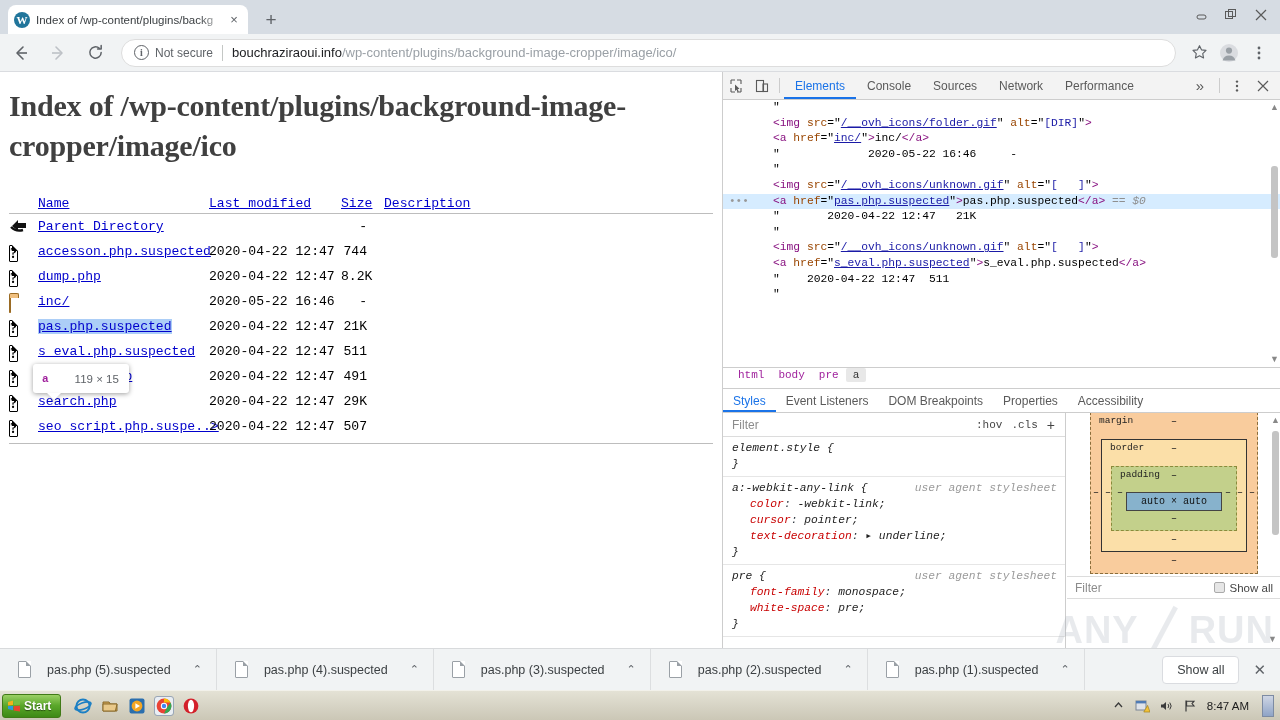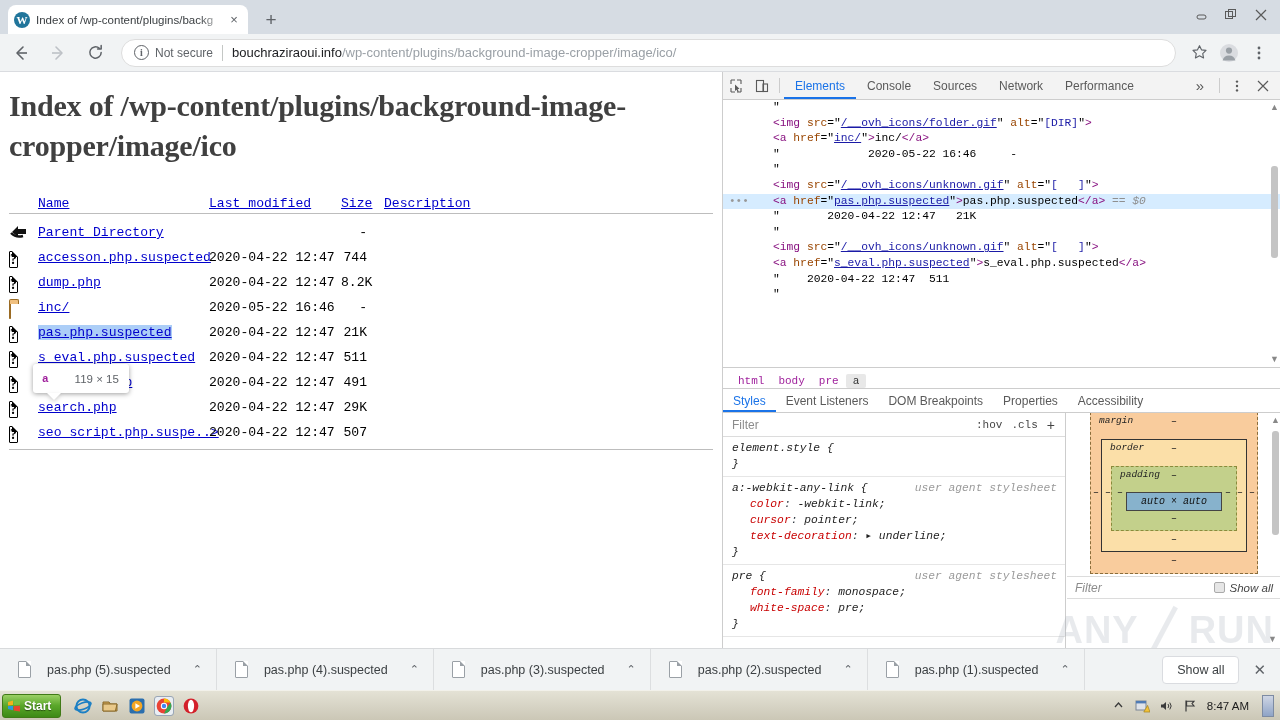--- a/index.html
+++ b/index.html
@@ -201,21 +201,21 @@
   }
   .dt-vscroll .arw { color:#888; font-size:9px; text-align:center; }
   .dt-vscroll .thumb {
     position:absolute; left:1px; top:64px; width:7px; height:92px;
     background:#c4c4c4; border-radius:3px;
   }
 
   .dt-crumbs {
     position:absolute; left:0; top:295px; width:558px; height:22px;
     border-top:1px solid #cdcdcd; border-bottom:1px solid #cdcdcd;
-    background:#fff; display:flex; align-items:flex-end; padding-left:8px;
+    background:#fff; display:flex; align-items:flex-start; padding-left:8px;
     font-family:"Liberation Mono", monospace; font-size:11px;
   }
   .crumb { padding:1px 7px; color:#a0229d; cursor:pointer; }
   .crumb.active { background:#e8e8e8; color:#333; border-radius:2px; }
 
   .dt-subtabs {
     position:absolute; left:0; top:317px; width:558px; height:24px;
     border-bottom:1px solid #cdcdcd; display:flex; align-items:stretch;
     background:#fff;
   }
@@ -250,21 +250,21 @@
   .css-val  { color:#222; }
   .inherit-hdr {
     font-family:"Liberation Sans", sans-serif; font-size:11.5px; color:#666;
     background:#f3f3f3; padding:3px 9px; border-bottom:1px solid #e0e0e0;
   }
   .inherit-hdr .mono { font-family:"Liberation Mono", monospace; color:#a0229d; }
   .tri { color:#999; font-size:8px; }
 
   .right-pane {
     position:absolute; left:344px; top:341px; width:214px; height:235px;
-    background:#fff; overflow:hidden;font-style:italic;
+    background:#fff; overflow:hidden;
   }
   .boxmodel-wrap {
     height:164px; display:flex; align-items:center; justify-content:center;
     border-bottom:1px solid #dcdcdc; position:relative; padding-bottom:4px;
   }
   .bm-margin {
     background:#f9cc9d; border:1px dashed #8a6d3b; width:168px;
     padding:3px 0 7px 0; position:relative;
     font-family:"Liberation Mono", monospace; font-size:9.5px; color:#222;
   }
@@ -451,21 +451,21 @@
 
     <div class="dirlist">
       <div class="dl-head">
         <span class="h-name"><a class="hlink">Name</a></span>
         <span class="h-date"><a class="hlink">Last modified</a></span>
         <span class="h-size"><a class="hlink">Size</a></span>
         <span class="h-desc"><a class="hlink">Description</a></span>
       </div>
       <hr class="dl-rule">
 
-      <div class="dl-row" style="margin-top:6px">
+      <div class="dl-row" style="">
         <span class="c-icon ico-back">
           <svg width="20" height="18" viewBox="0 0 20 18">
               <path d="M3 9 L9 3 L9 6 L17 6 L17 11 L9 11 L9 14 Z" fill="#111"></path>
               <path d="M2 10 q5 5 12 3" stroke="#111" stroke-width="2.4" fill="none"></path>
             </svg>
         </span>
         <span class="c-name"><a class="dlink">Parent Directory</a></span>
         <span class="c-size">-</span>
       </div>
 

